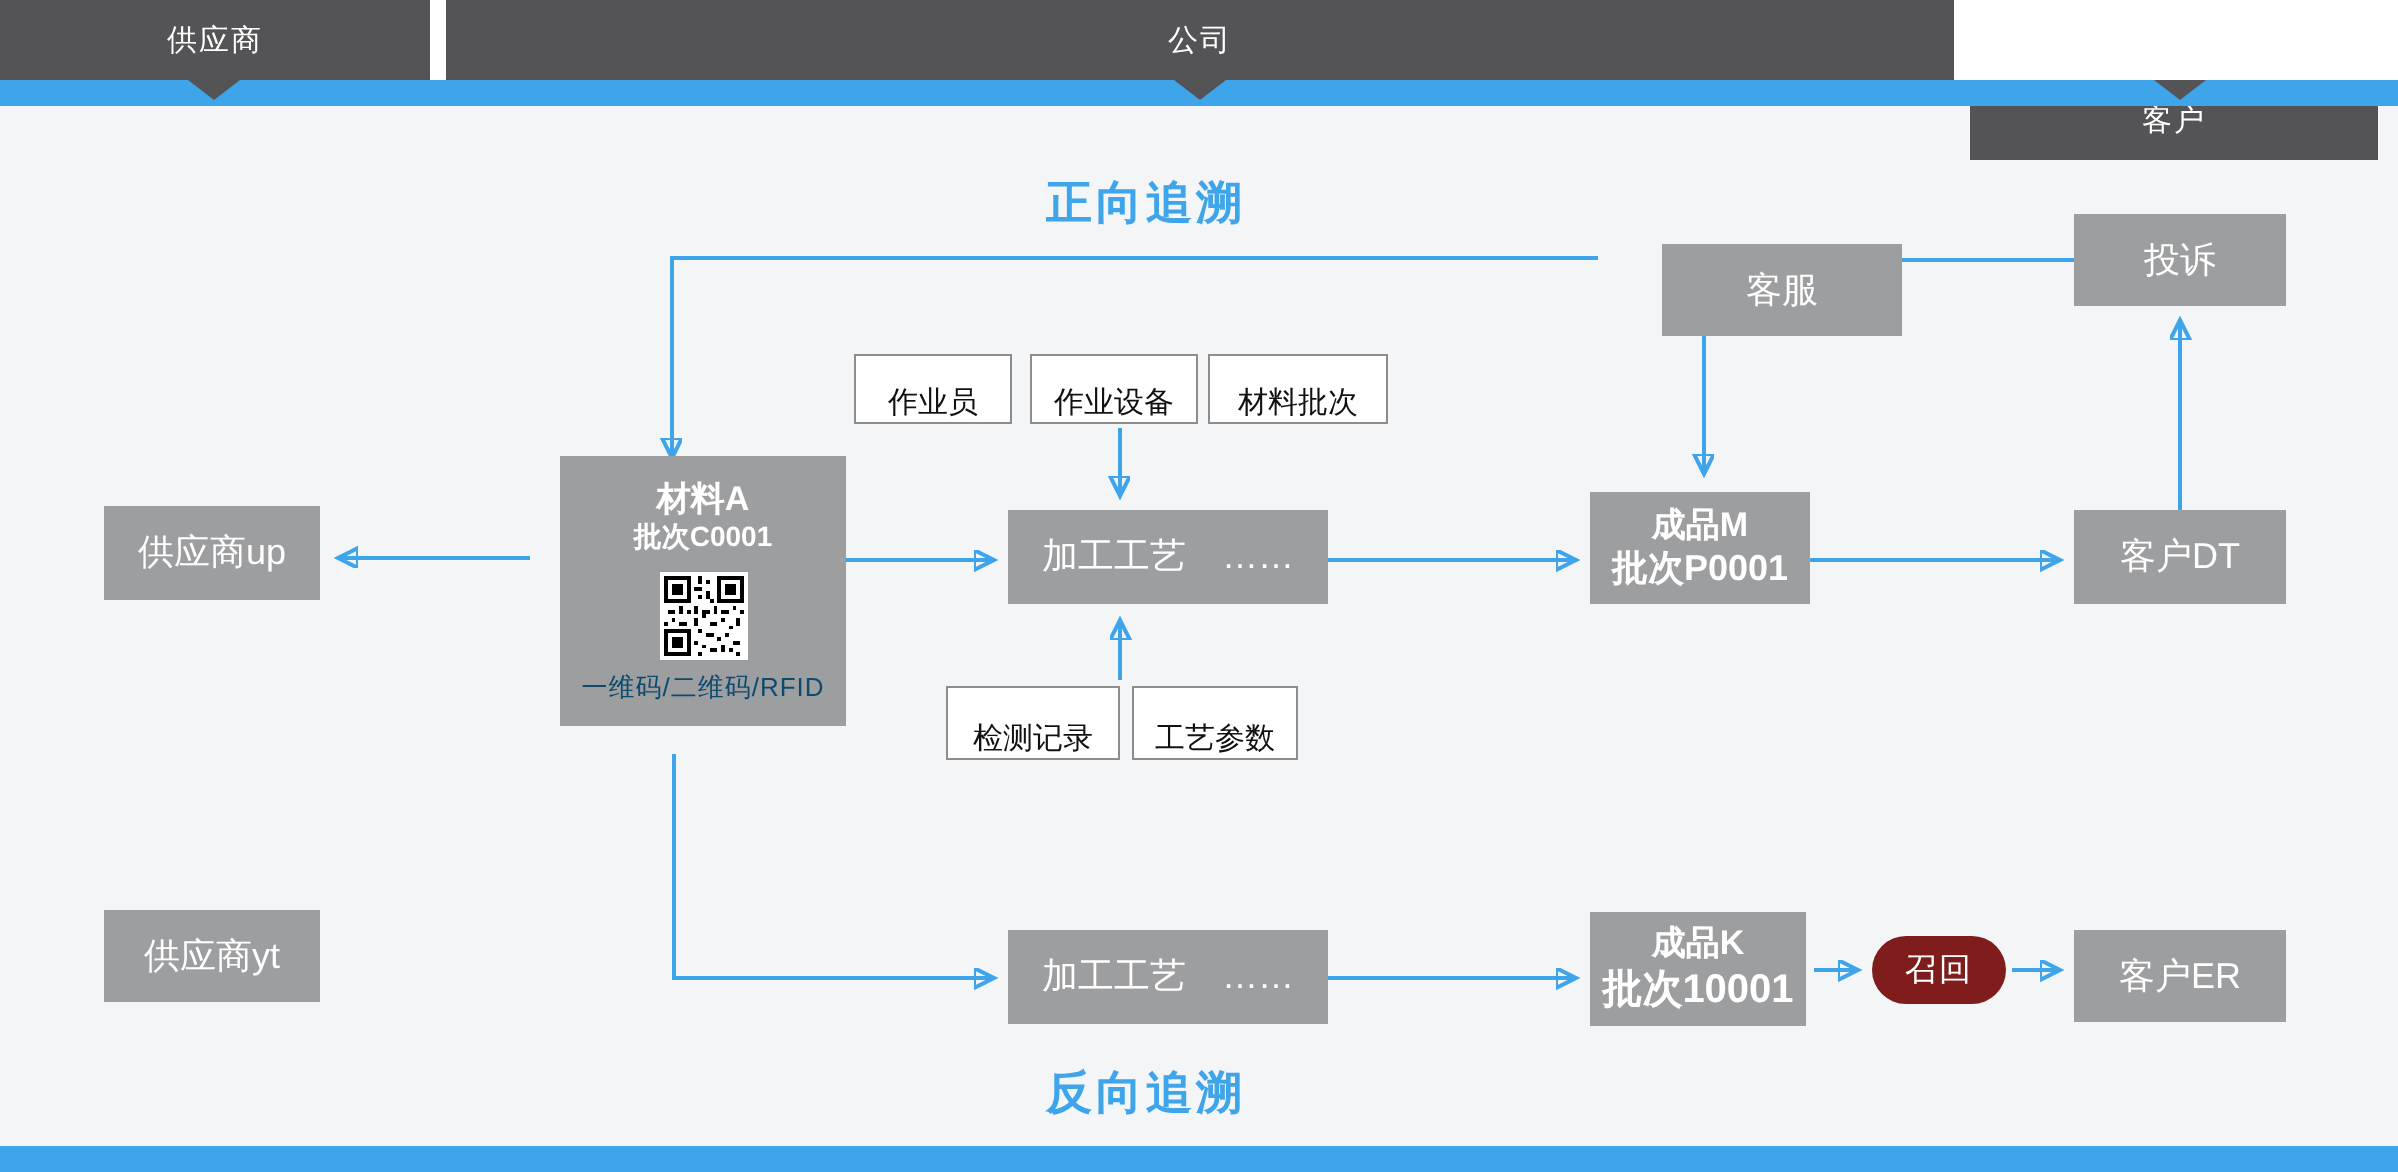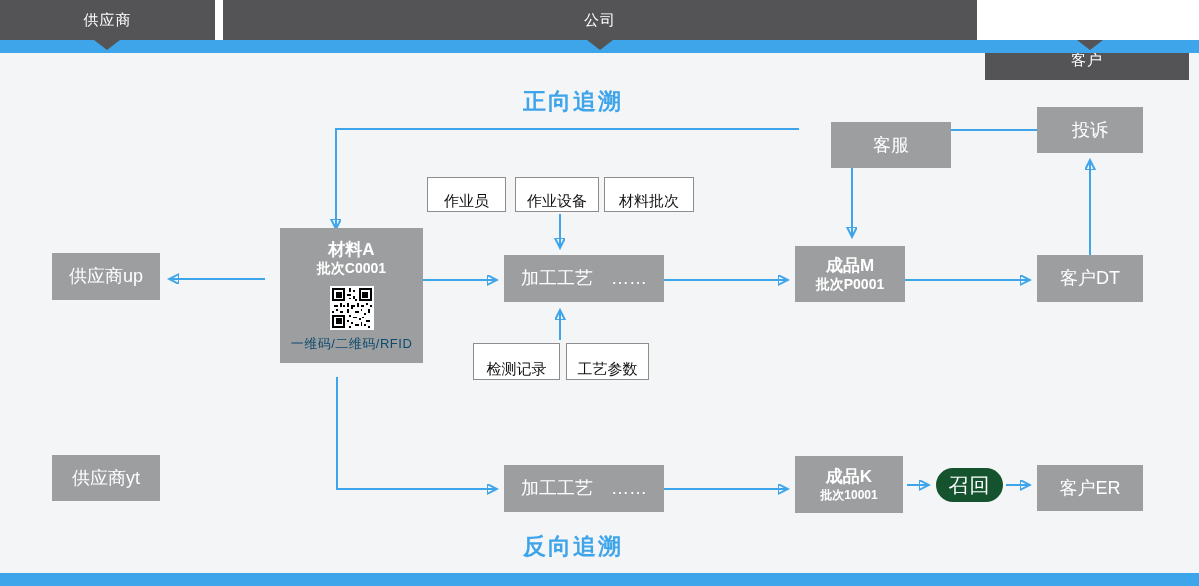--- a/index.html
+++ b/index.html
@@ -23,21 +23,21 @@
   .node{position:absolute;background:#9d9ea0;color:#ffffff;display:flex;flex-direction:column;
         align-items:center;justify-content:center;font-size:18px;z-index:2;text-align:center;line-height:1.25;}
   .node .nm{font-size:17px;font-weight:bold;}
   .node .bt{font-size:14px;font-weight:bold;}
   .node .codes{font-size:13px;color:#0c4a6e;margin-top:6px;letter-spacing:0.5px;}
   .qr{margin-top:8px;background:#ffffff;padding:2px;line-height:0;}
   
   .tag{position:absolute;background:#ffffff;border:1px solid #8d8d8d;color:#111;
        display:flex;align-items:flex-end;justify-content:center;font-size:15px;z-index:2;}
   
-  .pill{position:absolute;background:#14532d;color:#ffffff;border-radius:17px;font-size:20px;
+  .pill{position:absolute;background:#7f1d1d;color:#ffffff;border-radius:17px;font-size:16px;
         display:flex;align-items:center;justify-content:center;z-index:2;letter-spacing:1px;}
   
   .arrows{position:absolute;left:0;top:0;width:1199px;height:586px;z-index:1;pointer-events:none;}
   .arrows path{stroke:#3fa5ea;stroke-width:2;fill:none;}
 </style>
 </head>
 <body>
 
 <div class="stage">
   <div class="main-bg"></div>
@@ -149,21 +149,21 @@
     </span>
     <span class="codes">一维码/二维码/RFID</span>
   </div>
 
   <div class="node" style="left:504px;top:255px;width:160px;height:47px;">
     <span>加工工艺　……</span>
   </div>
 
   <div class="node" style="left:795px;top:246px;width:110px;height:56px;">
     <span class="nm">成品M</span>
-    <span class="bt" style="font-size:14px;">批次P0001</span>
+    <span class="bt" style="font-size:18px;">批次P0001</span>
   </div>
 
   <div class="node" style="left:1037px;top:255px;width:106px;height:47px;">
     <span>客户DT</span>
   </div>
 
   <div class="tag" style="left:427px;top:177px;width:77px;height:33px;">
     <span>作业员</span>
   </div>
   <div class="tag" style="left:515px;top:177px;width:82px;height:33px;">
@@ -182,21 +182,21 @@
   <div class="node" style="left:52px;top:455px;width:108px;height:46px;">
     <span>供应商yt</span>
   </div>
 
   <div class="node" style="left:504px;top:465px;width:160px;height:47px;">
     <span>加工工艺　……</span>
   </div>
 
   <div class="node" style="left:795px;top:456px;width:108px;height:57px;">
     <span class="nm">成品K</span>
-    <span class="bt" style="font-size:12px;">批次10001</span>
+    <span class="bt" style="font-size:20px;">批次10001</span>
   </div>
 
   <div class="pill" style="left:936px;top:468px;width:67px;height:34px;">
     <span>召回</span>
   </div>
 
   <div class="node" style="left:1037px;top:465px;width:106px;height:46px;">
     <span>客户ER</span>
   </div>
 

